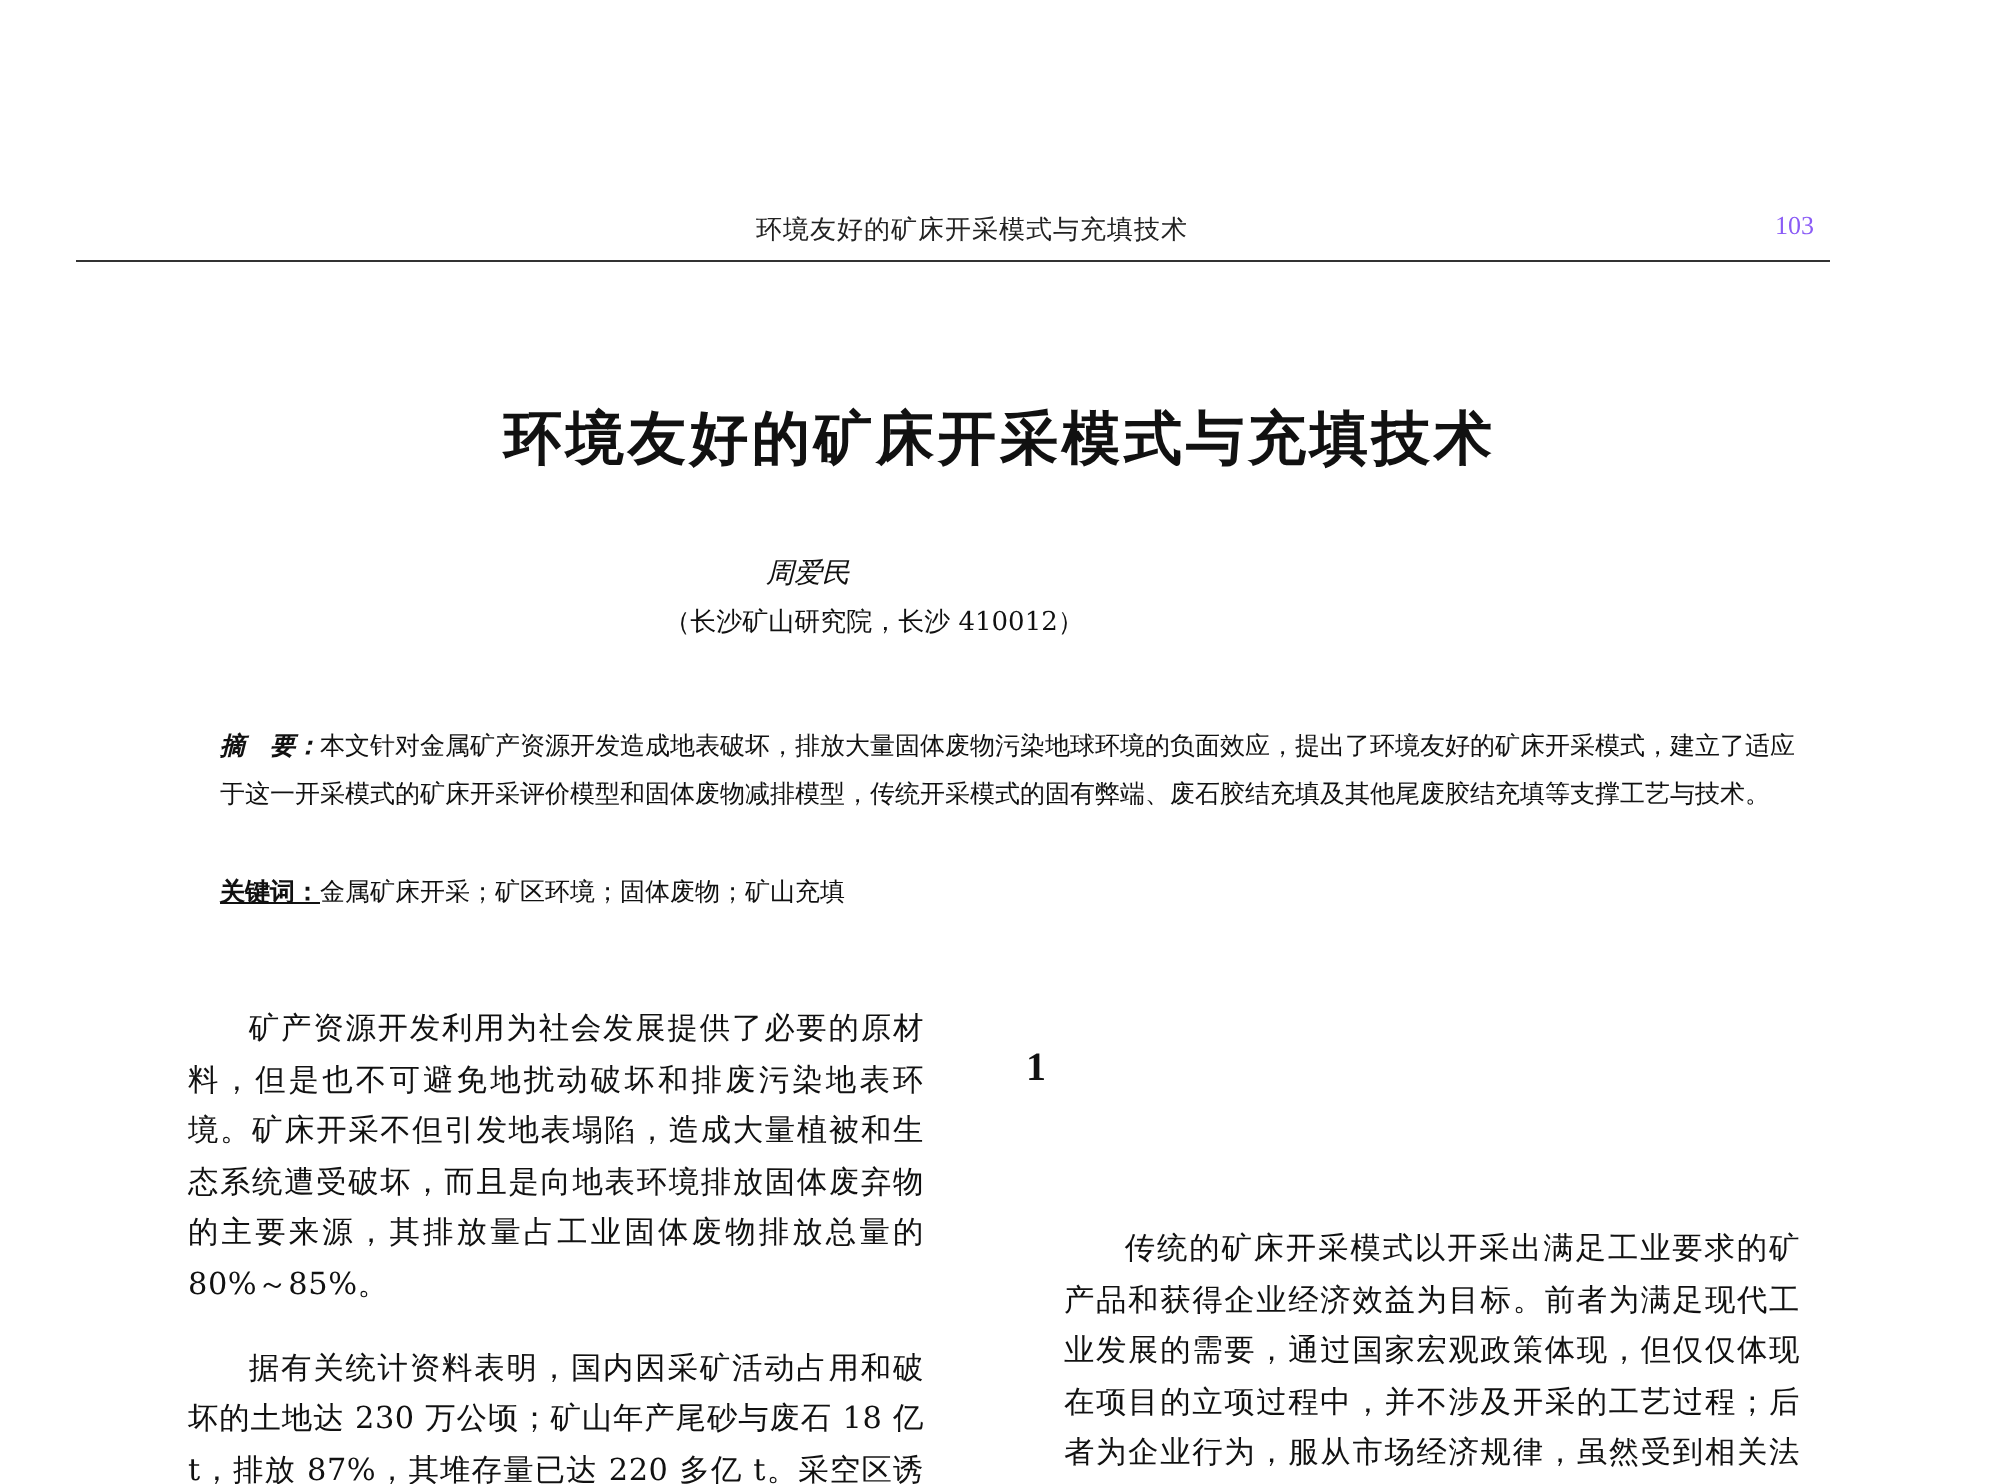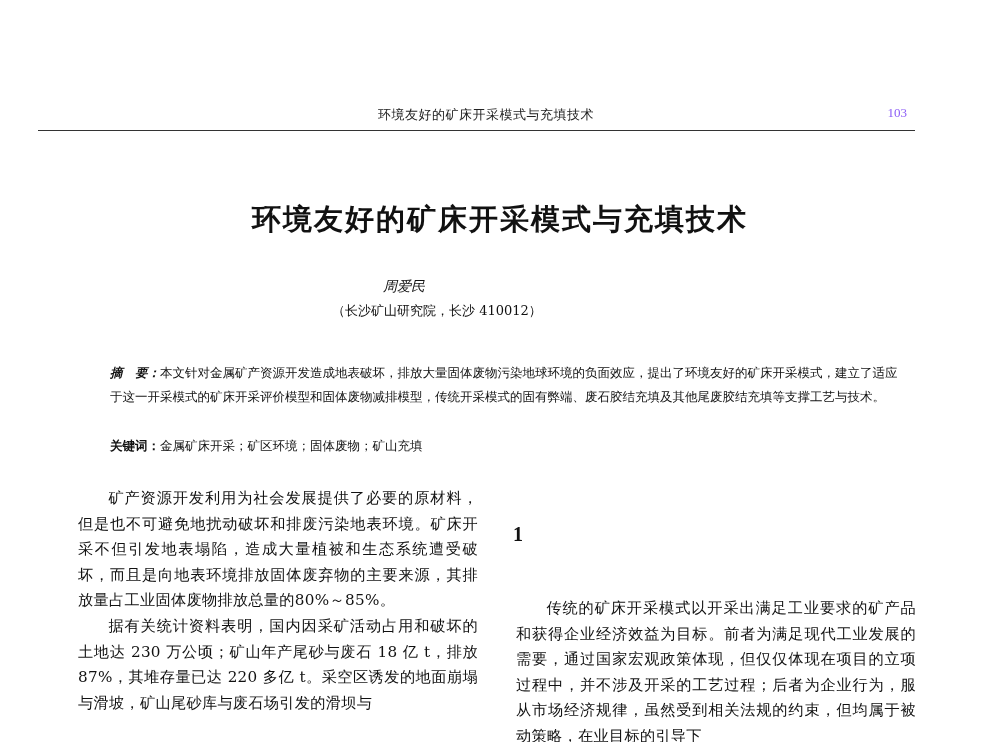--- a/index.html
+++ b/index.html
@@ -38,29 +38,29 @@
     }
     .abstract {
       position: absolute; left: 110px; top: 361px; width: 790px;
       font-size: 12.5px; line-height: 24px; color: #111;
     }
     .abstract .label { font-weight: bold; font-style: italic; }
     .keywords {
       position: absolute; left: 110px; top: 434px; width: 790px;
       font-size: 12.5px; line-height: 24px;
     }
-    .keywords .label { font-weight: bold; }
+    .keywords .label { font-weight: bold; text-decoration: underline; }
     .col {
       position: absolute; top: 486px; width: 400px;
       font-size: 15.2px; line-height: 25.6px; font-family: "DejaVu Serif", serif;
       letter-spacing: 0.3px;
     }
     .col-left { left: 78px; }
     .col-right { left: 516px; top: 596px; }
-    .col p { margin: 0; text-align: justify; }
+    .col p { margin: 16px; text-align: justify; }
     .indent { text-indent: 2em; }
     .section-heading {
       position: absolute; left: 513px; top: 523px; font-size: 19px; font-weight: bold;
       display: flex; gap: 22px;
     }
     .section-heading .num { font-family: "Liberation Serif", serif; font-size: 20px; }
   </style>
 </head>
 <body>
 

